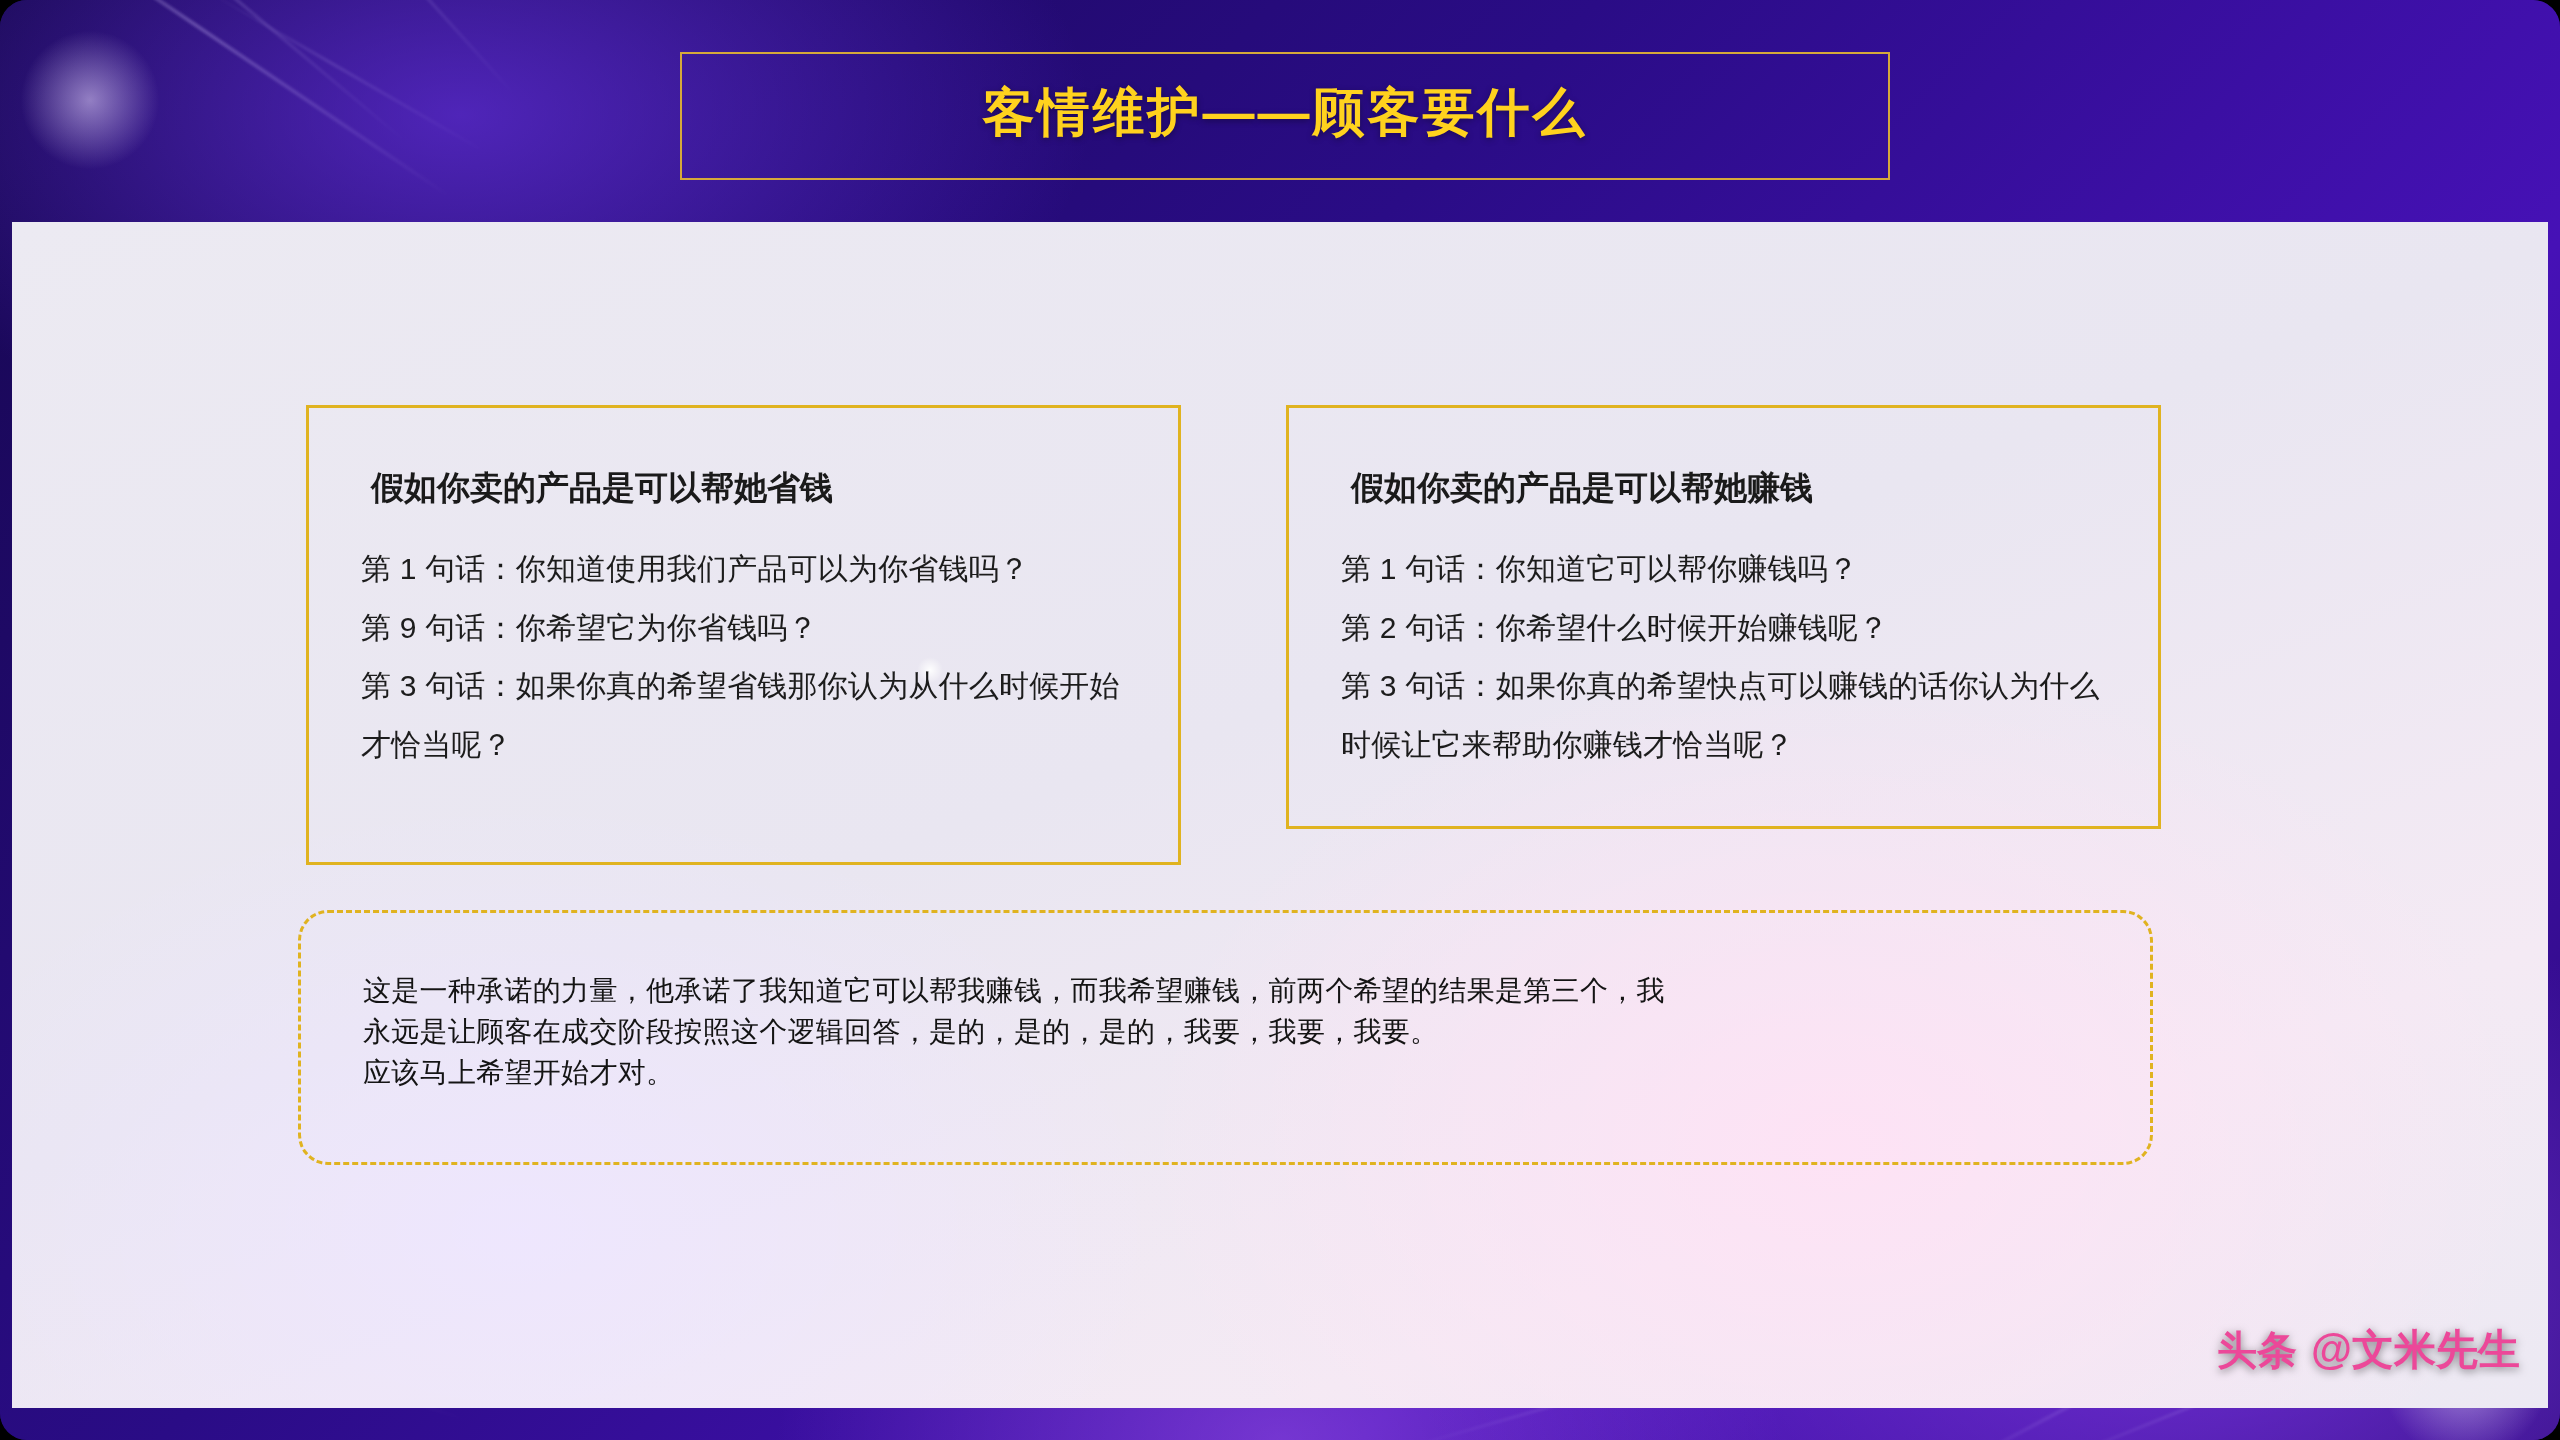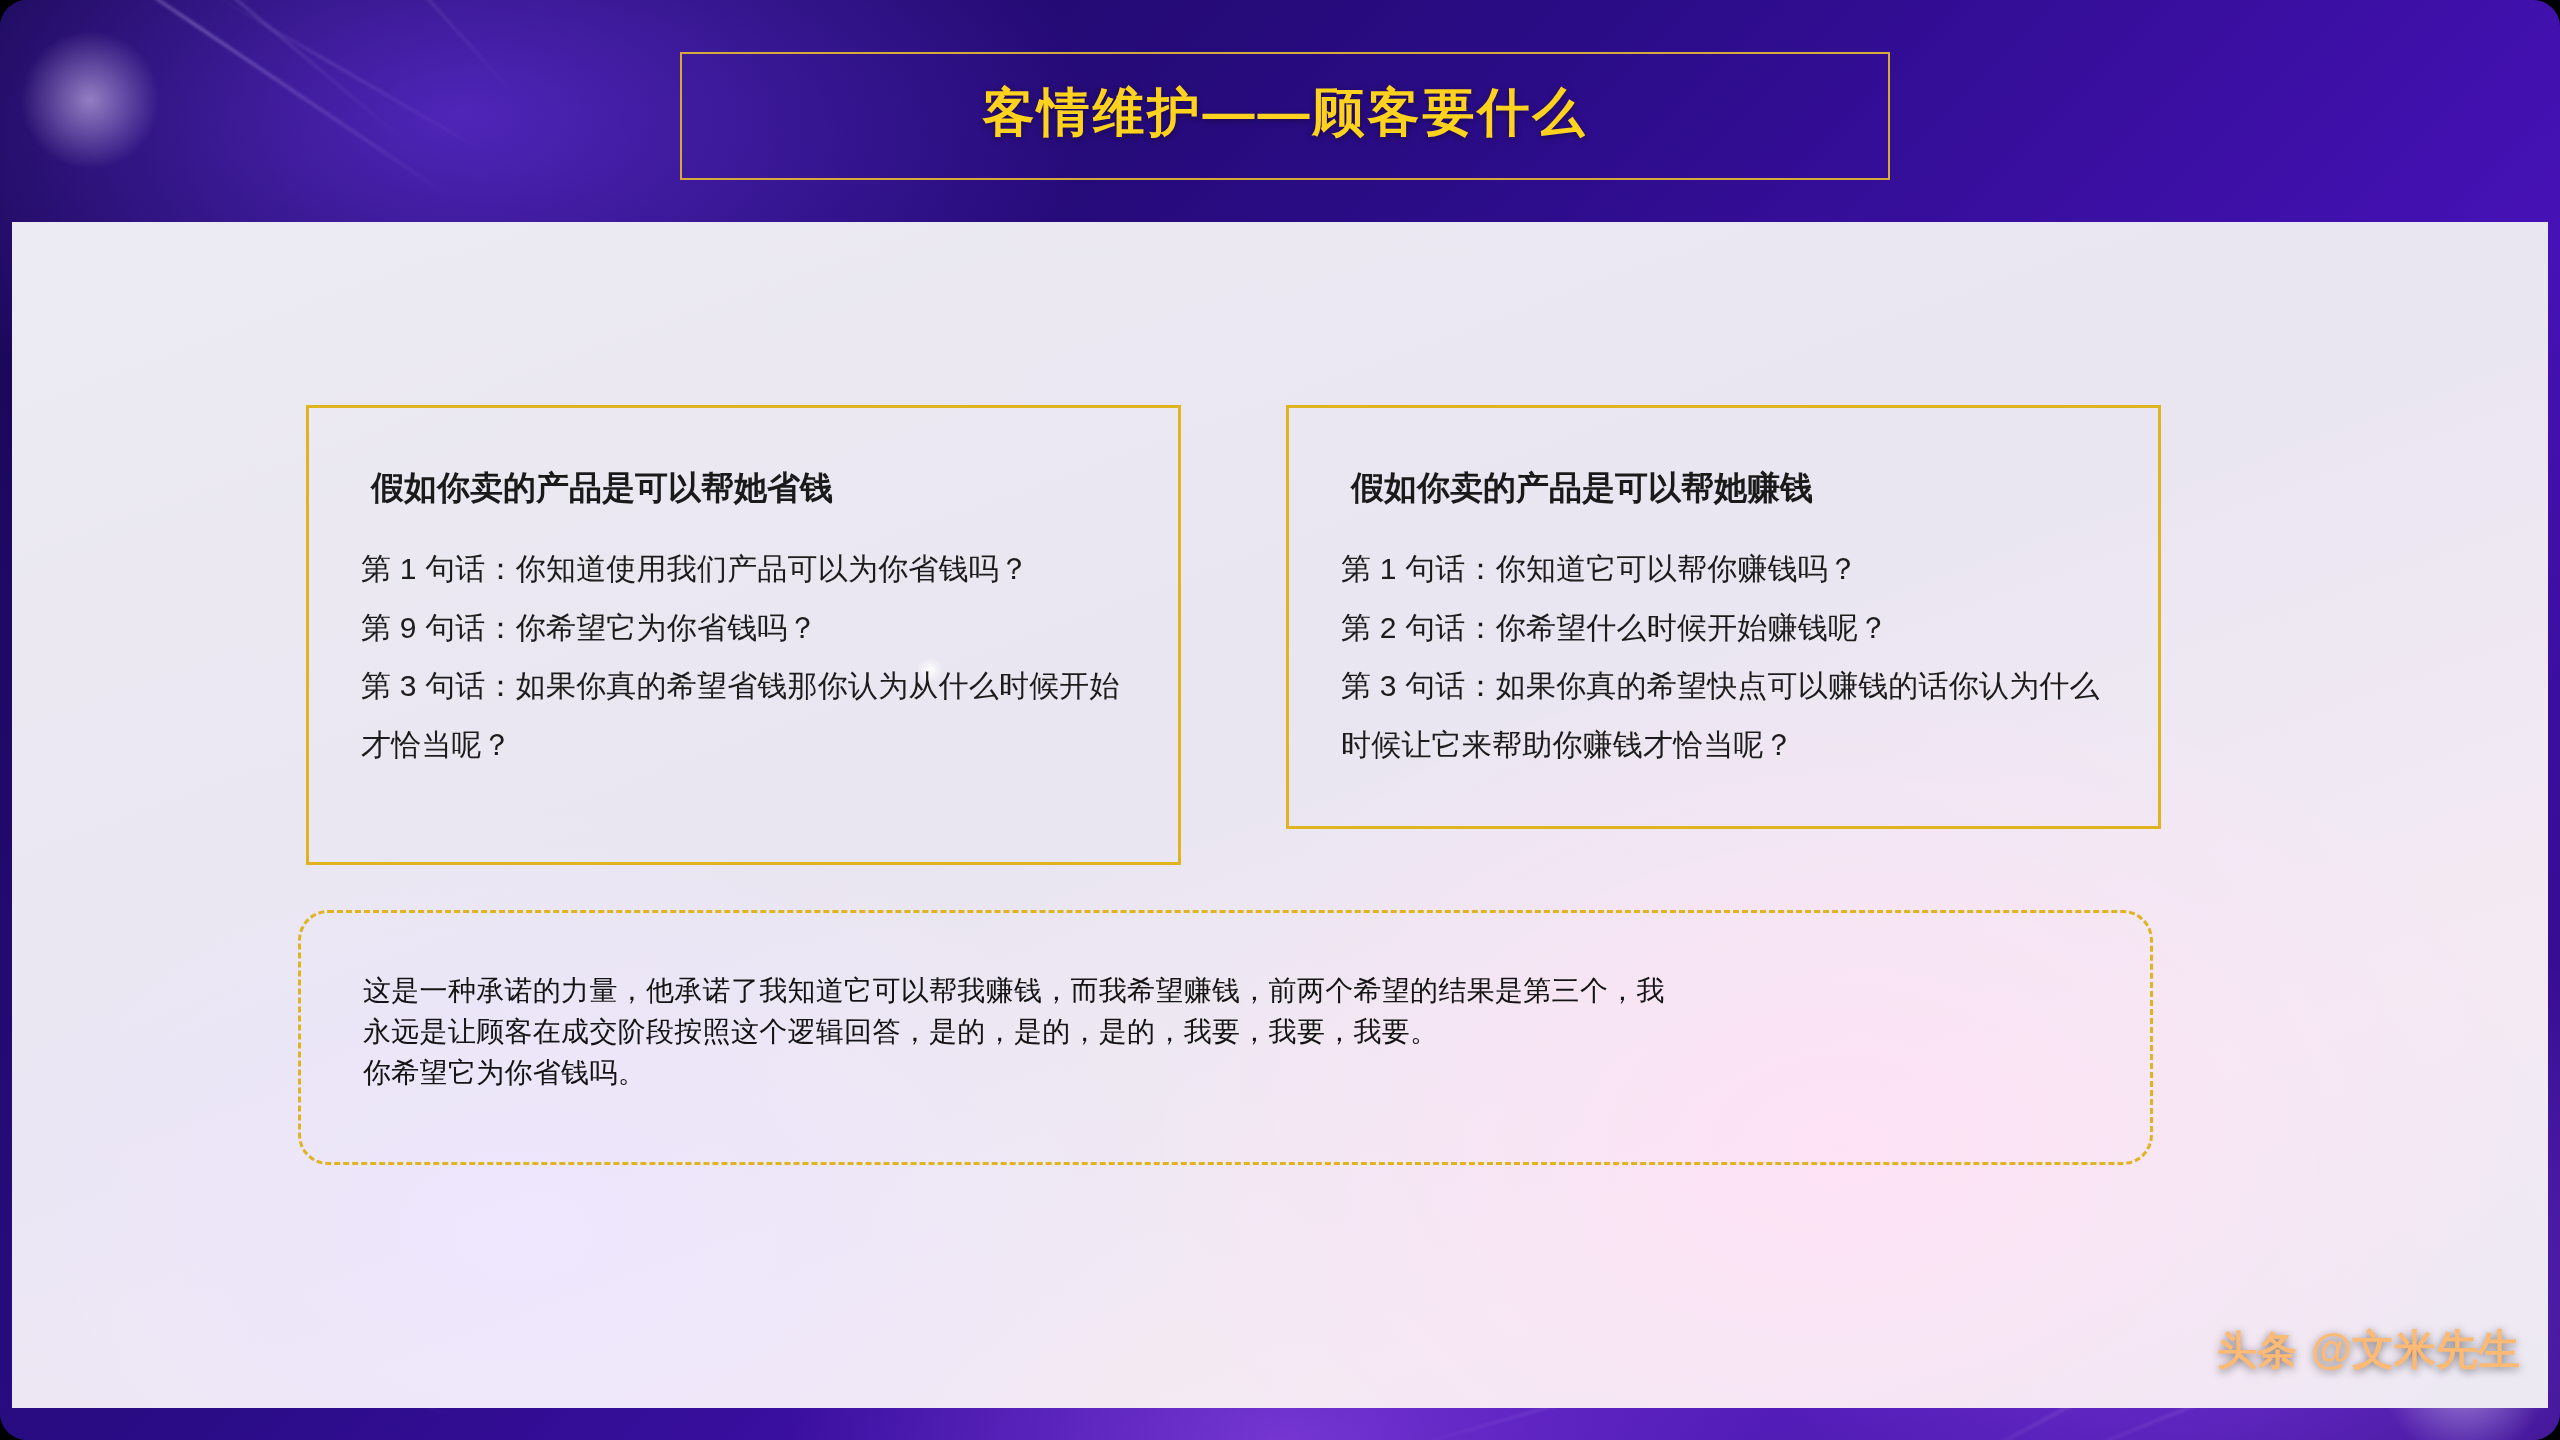--- a/index.html
+++ b/index.html
@@ -150,21 +150,21 @@
 
   
   .watermark {
     position: absolute;
     right: 40px;
     bottom: 62px;
     z-index: 20;
     display: flex;
     align-items: center;
     gap: 14px;
-    color: #fdba74;
+    color: #ec4899;
     font-size: 40px;
     font-weight: bold;
     text-shadow: 0 2px 8px rgba(0,0,0,0.5);
     white-space: nowrap;
   }
   .wm-label { font-size: 40px; font-weight: bold; }
   .wm-handle { font-size: 42px; font-weight: bold; }
 </style>
 </head>
 <body>
@@ -209,21 +209,21 @@
       <div class="line">第 2 句话：你希望什么时候开始赚钱呢？</div>
       <div class="line">第 3 句话：如果你真的希望快点可以赚钱的话你认为什么</div>
       <div class="line">时候让它来帮助你赚钱才恰当呢？</div>
     </div>
   </div>
 
   <div class="note">
     <div class="note-lines">
       <div class="note-line">这是一种承诺的力量，他承诺了我知道它可以帮我赚钱，而我希望赚钱，前两个希望的结果是第三个，我</div>
       <div class="note-line">永远是让顾客在成交阶段按照这个逻辑回答，是的，是的，是的，我要，我要，我要。</div>
-      <div class="note-line">你希望它为你省钱吗。</div>
+      <div class="note-line">应该马上希望开始才对。</div>
     </div>
   </div>
 
   <div class="watermark">
     <span class="wm-label">头条</span>
     <span class="wm-handle">@文米先生</span>
   </div>
 
 </div>
 

